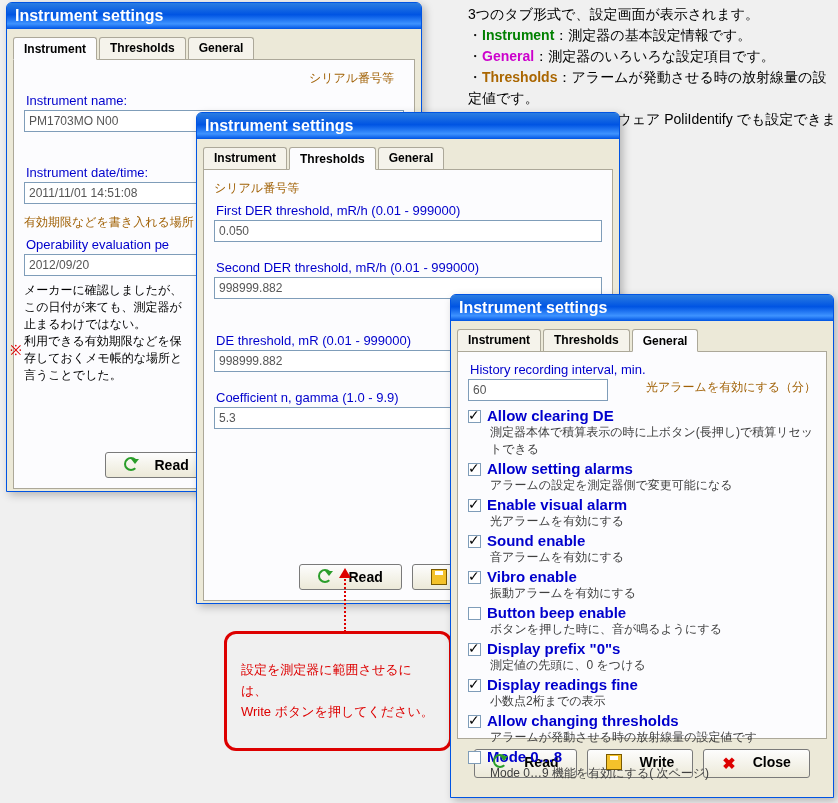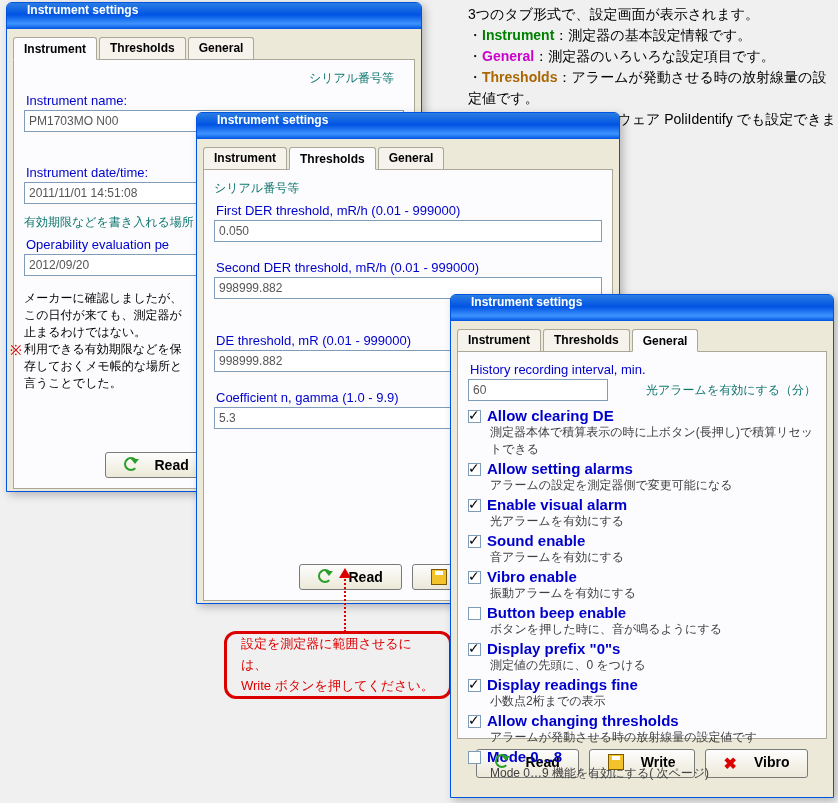--- a/index.html
+++ b/index.html
@@ -18,24 +18,25 @@
     background: #ece9d8;
     border: 1px solid #0054e3;
     border-radius: 6px 6px 0 0;
     box-shadow: 3px 3px 8px rgba(0,0,0,.25);
   }
   .titlebar {
     height: 26px;
     background: linear-gradient(to bottom,#2a7de1 0%,#0054e3 45%,#3e93ff 80%,#0054e3 100%);
     border-radius: 4px 4px 0 0;
     display: flex;
-    padding: 0 20px;
+    align-items: center;
+    padding: 0 8px;
     color: #fff;
     font-weight: bold;
-    font-size: 12px;
+    font-size: 16px;
   }
   .client {
     background: #ece9d8;
     padding: 4px 4px 10px 4px;
   }
   .tabs { display: flex; margin: 4px 2px 0 2px; position: relative; z-index: 2; }
   .tab {
     padding: 3px 10px;
     font-size: 12px;
     font-weight: bold;
@@ -59,21 +60,21 @@
     margin: 0 2px;
     padding: 10px 10px 58px 10px;
     position: relative;
   }
   .tabpanel.short { padding-bottom: 14px; }
   .fieldlabel {
     color: #0000cc;
     font-size: 13px;
     margin: 6px 0 2px 2px;
   }
-  .redhint { color: #0f766e; font-size: 12px; }
+  .redhint { color: #a16207; font-size: 12px; }
   .inputbox {
     border: 1px solid #7f9db9;
     background: #fff;
     color: #555;
     font-size: 12px;
     padding: 3px 4px;
     width: 100%;
   }
   .btnrow {
     position: absolute;
@@ -139,21 +140,21 @@
     border-left:6px solid transparent;
     border-right:6px solid transparent;
     border-bottom:10px solid #d00;
   }
   .callout-box {
     position:absolute;
     left:224px; top:631px;
     width:228px;
     border:3px solid #d00;
     border-radius:12px;
-    padding:0 14px;
+    padding:26px 14px;
     color:#d00;
     font-size:13px;
     line-height:1.6;
     background:transparent;
   }
   .floppy {
     display:inline-block;width:16px;height:16px;
     background:#f4c22b;border:1px solid #7a5a00;position:relative;
   }
   .floppy::after{content:"";position:absolute;top:1px;left:3px;width:8px;height:4px;background:#fff;}
@@ -189,21 +190,21 @@
       <div class="redhint" style="text-align:right;margin-right:10px">シリアル番号等</div>
       <div class="fieldlabel">Instrument name:</div>
       <div class="inputbox">PM1703MO N00</div>
       <div class="redhint" style="text-align:right;margin:10px 10px 0 0">測定器内部の時計</div>
       <div class="fieldlabel">Instrument date/time:</div>
       <div class="inputbox">2011/11/01 14:51:08</div>
       <div class="redhint" style="margin-top:10px">有効期限などを書き入れる場所</div>
       <div class="fieldlabel">Operability evaluation pe</div>
       <div class="inputbox">2012/09/20</div>
       <span class="redmark" style="left:-4px;top:280px">※</span>
-      <div style="font-size:12px;margin-top:14px;white-space:pre-line;width:160px">メーカーに確認しましたが、この日付が来ても、測定器が止まるわけではない。
+      <div style="font-size:12px;margin-top:6px;white-space:pre-line;width:160px">メーカーに確認しましたが、この日付が来ても、測定器が止まるわけではない。
 利用できる有効期限などを保存しておくメモ帳的な場所と言うことでした。</div>
 
       <div class="btnrow">
         <div class="btn">
             <span class="refresh"></span>
             <span>Read</span>
           </div>
         <div class="btn">
             <span class="floppy"></span>
             <span>Write</span>
@@ -260,21 +261,21 @@
       <span>Instrument settings</span>
     </div>
   <div class="client" style="height:476px">
     <div class="tabs">
       <div class="tab">Instrument</div>
       <div class="tab">Thresholds</div>
       <div class="tab active">General</div>
     </div>
     <div class="tabpanel short" style="height:388px">
       <div class="fieldlabel" style="margin-top:0">History recording interval, min.</div>
-      <div style="display:flex;align-items:center;">
+      <div style="display:flex;">
         <div class="inputbox" style="flex:0 0 140px">60</div>
         <span class="redhint" style="flex:1;text-align:right">光アラームを有効にする（分）</span>
       </div>
       <div id="general-items" style="margin-top:6px">
           <div class="chkrow"><span class="chkbox checked"></span><span class="chklabel">Allow clearing DE</span><span class="chkhint">測定器本体で積算表示の時に上ボタン(長押し)で積算リセットできる</span></div>
           <div class="chkrow"><span class="chkbox checked"></span><span class="chklabel">Allow setting alarms</span><span class="chkhint">アラームの設定を測定器側で変更可能になる</span></div>
           <div class="chkrow"><span class="chkbox checked"></span><span class="chklabel">Enable visual alarm</span><span class="chkhint">光アラームを有効にする</span></div>
           <div class="chkrow"><span class="chkbox checked"></span><span class="chklabel">Sound enable</span><span class="chkhint">音アラームを有効にする</span></div>
           <div class="chkrow"><span class="chkbox checked"></span><span class="chklabel">Vibro enable</span><span class="chkhint">振動アラームを有効にする</span></div>
           <div class="chkrow"><span class="chkbox"></span><span class="chklabel">Button beep enable</span><span class="chkhint">ボタンを押した時に、音が鳴るようにする</span></div>
@@ -288,17 +289,17 @@
       <div class="btn">
           <span class="refresh"></span>
           <span>Read</span>
         </div>
       <div class="btn">
           <span class="floppy"></span>
           <span>Write</span>
         </div>
       <div class="btn">
           <span class="x">✖</span>
-          <span>Vibro</span>
+          <span>Close</span>
         </div>
     </div>
   </div>
 </div>
 
 </body></html>

